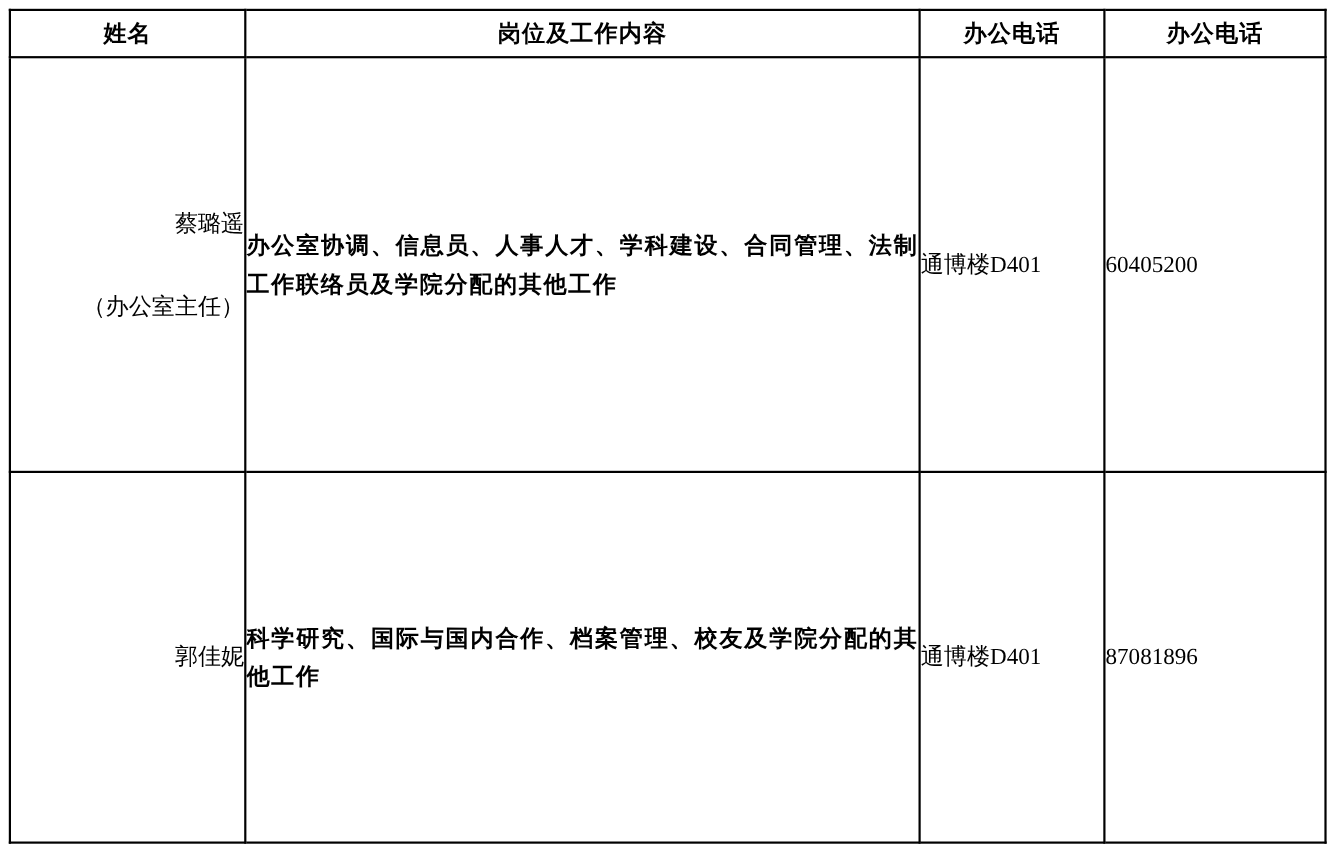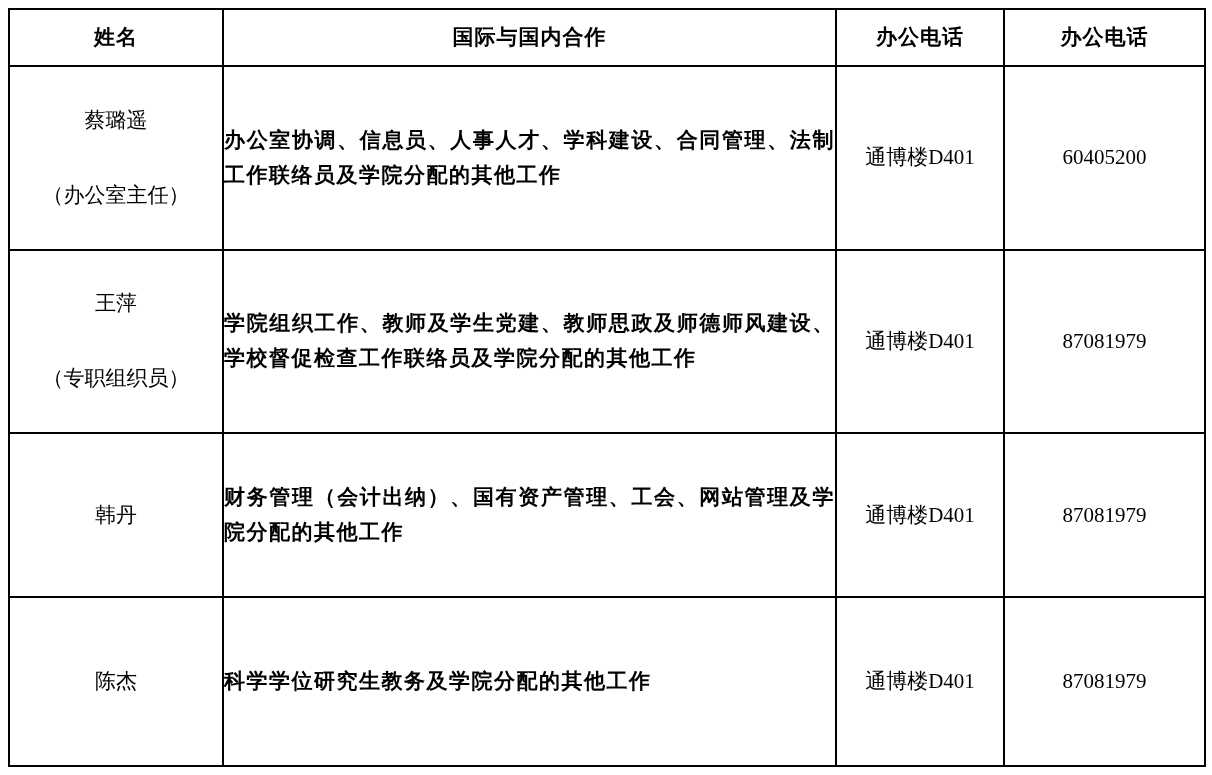--- a/index.html
+++ b/index.html
@@ -37,92 +37,73 @@
     font-size: 21px;
     line-height: 35px;
     padding: 0;
     overflow: hidden;
   }
   table.staff-table th {
     font-weight: bold;
     text-align: center;
     letter-spacing: 1px;
   }
-  tr.header-row { height: 57px; margin-top: 10px; }
+  tr.header-row { height: 43px; margin-top: 10px; }
   tr.data-row   { height: 100px; }
   tr.data-row-tall { height: 103px; }
 
   td.name-cell {
-    text-align: center;
+    text-align: right;
   }
   .name-title { display: block; margin-top: 40px; }
   .name-title:empty { display: none; }
 
   td.duties-cell {
     text-align: justify;
     padding: 6px 16px 6px 10px;
     letter-spacing: 1.5px;
     font-weight: bold;
   }
   td.location-cell,
   td.phone-cell {
-    text-align: center;
   }
 </style>
 </head>
 <body>
 
 <div class="page">
   <table class="staff-table">
     <colgroup>
       <col class="c-name">
       <col class="c-duties">
       <col class="c-location">
       <col class="c-phone">
     </colgroup>
     <thead>
       <tr class="header-row">
         <th>姓名</th>
-        <th>国际与国内合作</th>
+        <th>岗位及工作内容</th>
         <th>办公电话</th>
         <th>办公电话</th>
       </tr>
     </thead>
     <tbody>
       <tr class="data-row data-row-tall">
         <td class="name-cell">
           <span class="name-text">蔡璐遥</span>
           <span class="name-title">（办公室主任）</span>
         </td>
         <td class="duties-cell">办公室协调、信息员、人事人才、学科建设、合同管理、法制工作联络员及学院分配的其他工作</td>
         <td class="location-cell">通博楼D401</td>
         <td class="phone-cell">60405200</td>
       </tr>
-      <tr class="data-row data-row-tall">
-        <td class="name-cell">
-          <span class="name-text">王萍</span>
-          <span class="name-title">（专职组织员）</span>
-        </td>
-        <td class="duties-cell">学院组织工作、教师及学生党建、教师思政及师德师风建设、学校督促检查工作联络员及学院分配的其他工作</td>
-        <td class="location-cell">通博楼D401</td>
-        <td class="phone-cell">87081979</td>
-      </tr>
       <tr class="data-row">
         <td class="name-cell">
-          <span class="name-text">韩丹</span>
+          <span class="name-text">郭佳妮</span>
           
         </td>
-        <td class="duties-cell">财务管理（会计出纳）、国有资产管理、工会、网站管理及学院分配的其他工作</td>
+        <td class="duties-cell">科学研究、国际与国内合作、档案管理、校友及学院分配的其他工作</td>
         <td class="location-cell">通博楼D401</td>
-        <td class="phone-cell">87081979</td>
-      </tr>
-      <tr class="data-row data-row-tall">
-        <td class="name-cell">
-          <span class="name-text">陈杰</span>
-          
-        </td>
-        <td class="duties-cell">科学学位研究生教务及学院分配的其他工作</td>
-        <td class="location-cell">通博楼D401</td>
-        <td class="phone-cell">87081979</td>
+        <td class="phone-cell">87081896</td>
       </tr>
     </tbody>
   </table>
 </div>
 
 </body></html>

